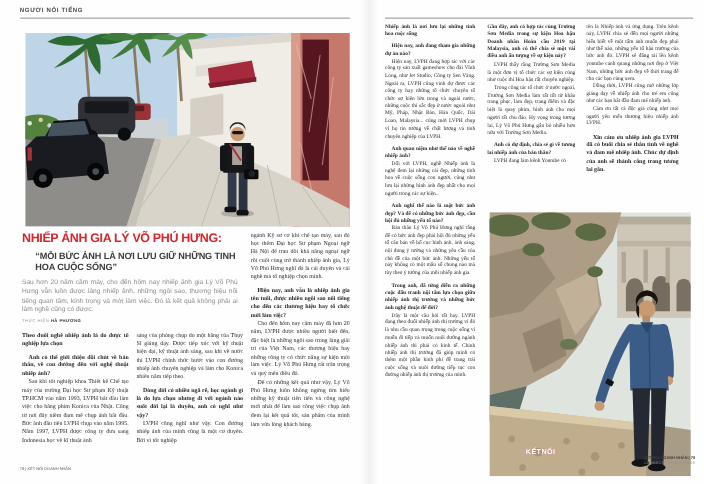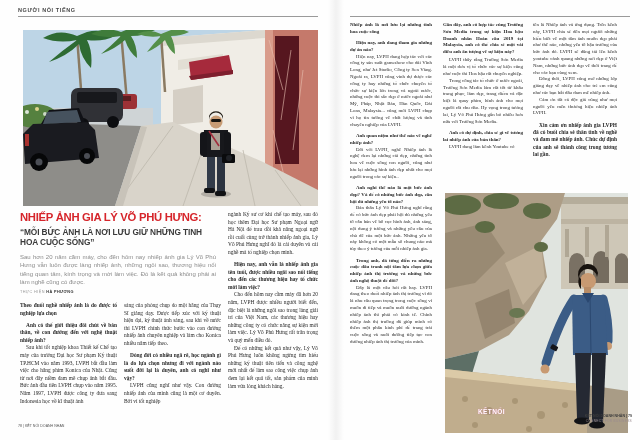--- a/index.html
+++ b/index.html
@@ -9,21 +9,21 @@
     background:linear-gradient(90deg,rgba(0,0,0,0) 0%,rgba(0,0,0,.05) 50%,rgba(0,0,0,0) 100%);}
   .kicker{position:absolute;left:18px;top:7px;font:bold 5.5px "Liberation Sans",sans-serif;
     color:#4a4a4a;letter-spacing:.6px;}
   .rule{position:absolute;height:1px;background:#9a9a9a;top:16px;}
   .rule.l{left:18px;width:300px;}
   .rule.r{left:350px;width:280px;}
   .photo1{position:absolute;left:23px;top:30px;width:295px;height:176px;}
   .photo2{position:absolute;left:445px;top:193px;width:183px;height:240px;}
   .titleblock{position:absolute;left:20px;top:212px;width:196px;}
   .title{margin:0;font:bold 11.3px/1.05 "Liberation Sans",sans-serif;color:#d6252b;letter-spacing:-.3px;}
-  .subtitle{margin:3px 0 0 0;font:bold 8.3px/1.25 "Liberation Sans",sans-serif;color:#3b3b3b;letter-spacing:-.1px;}
+  .subtitle{margin:3px 0 0 12px;font:bold 8.3px/1.25 "Liberation Sans",sans-serif;color:#3b3b3b;letter-spacing:-.1px;}
   .intro{margin:5px 0 0 0;font:6px/1.42 "Liberation Sans",sans-serif;color:#8b8b8b;text-align:justify;}
   .byline{margin-top:3px;font:3.8px "Liberation Sans",sans-serif;color:#9a9a9a;letter-spacing:.4px;}
   .byline b{color:#2e2e2e;}
   .col{position:absolute;color:#272727;overflow:hidden;}
   .lp .col{font-size:5.4px;line-height:7.6px;}
   .rp .col{font-size:4.9px;line-height:6.8px;}
   .c1{left:20px;top:302px;width:97px;height:118px;}
   .c2{left:124px;top:302px;width:97px;height:118px;}
   .c3{left:228px;top:211px;width:90px;height:210px;}
   .r1{left:350px;top:22px;width:82px;height:404px;}

